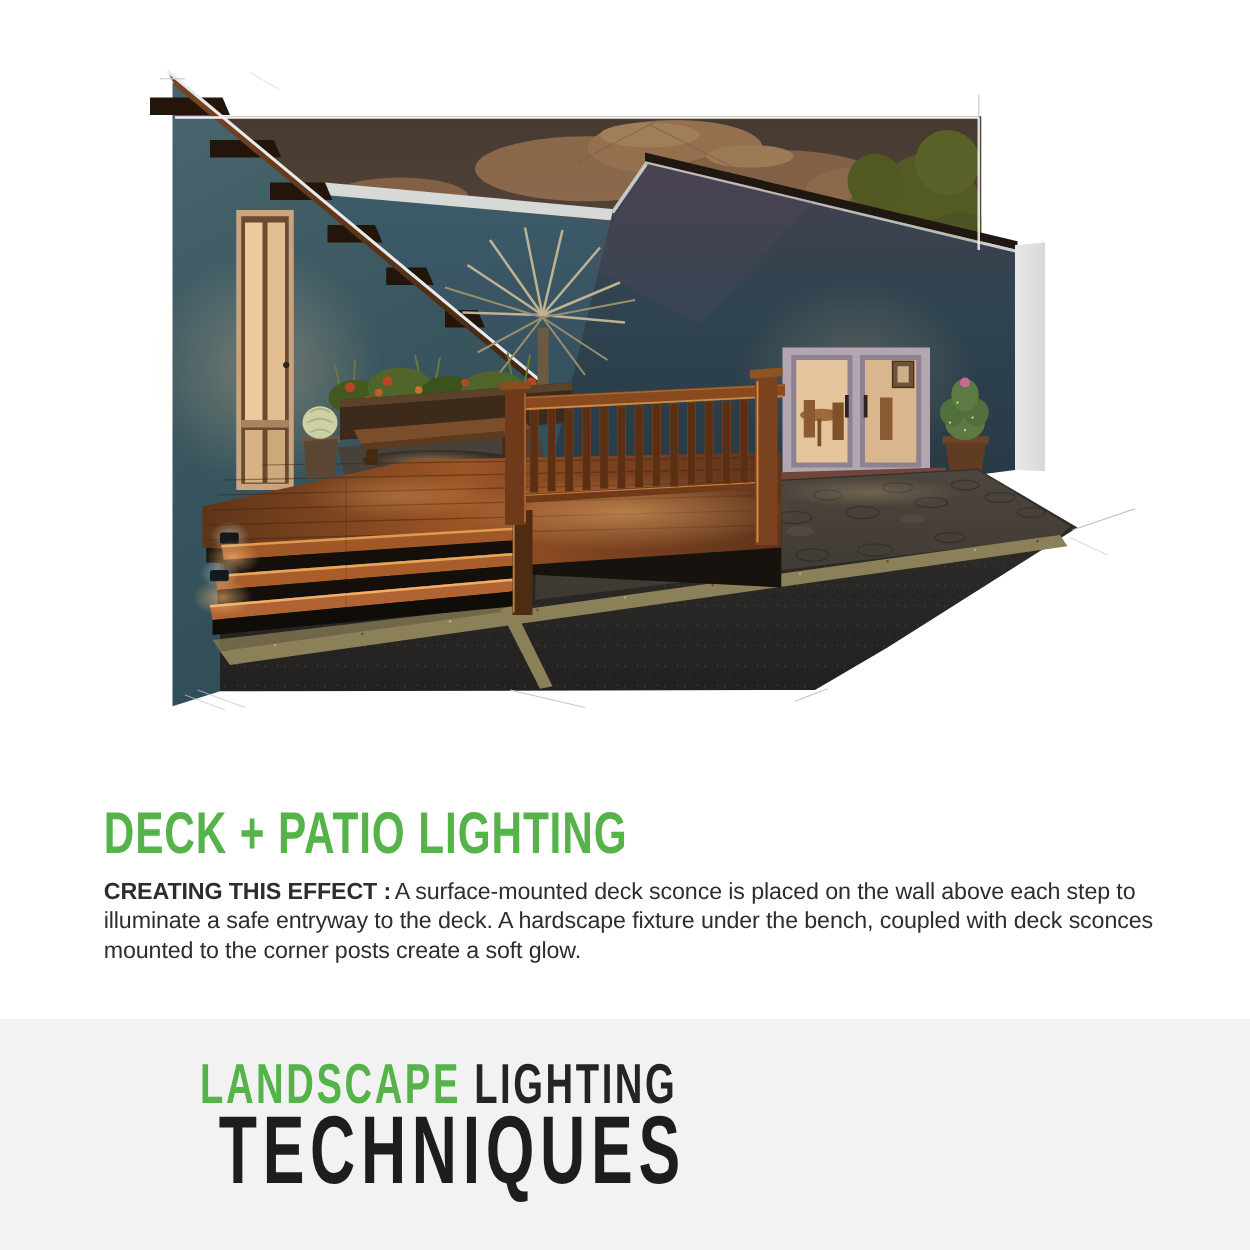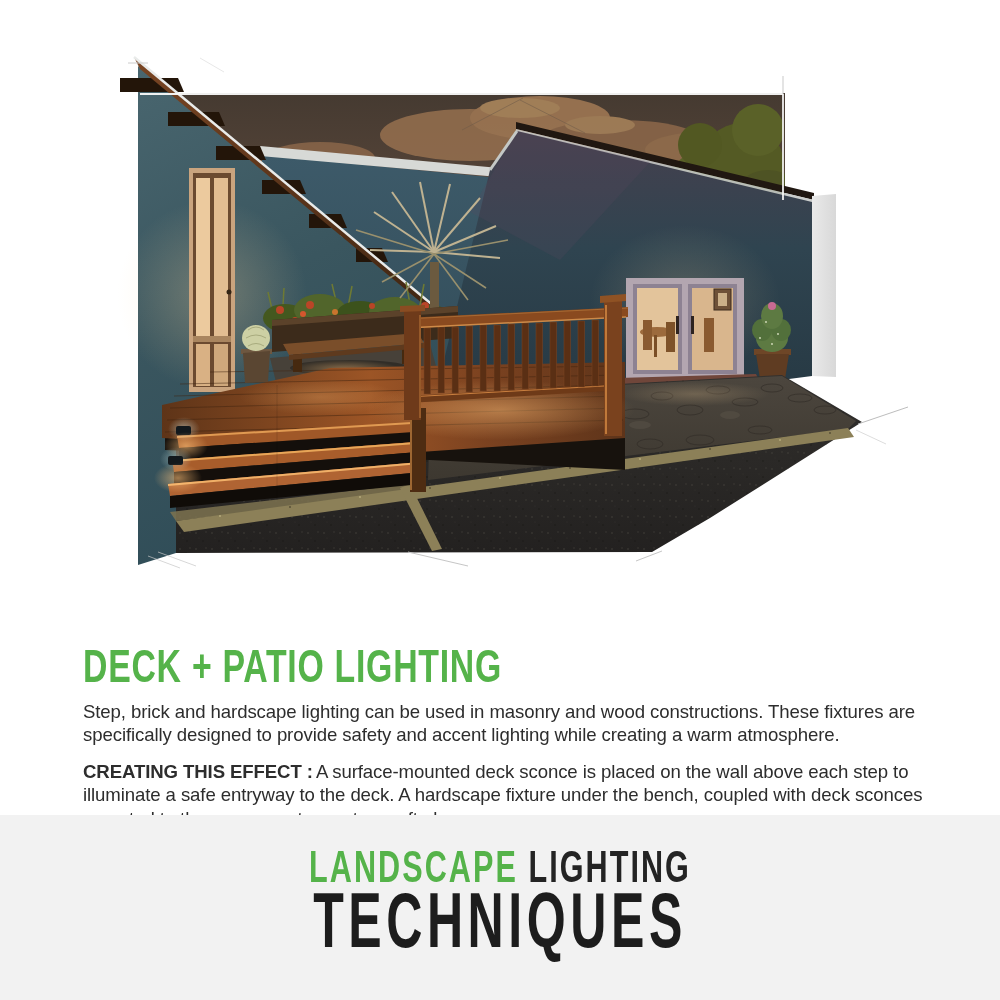--- a/index.html
+++ b/index.html
@@ -7,21 +7,21 @@
        font-family:"Liberation Sans",sans-serif;overflow:hidden;}
   .hero{position:absolute;left:0;top:0;width:1000px;height:580px;}
   .article{position:absolute;left:83px;top:644px;width:874px;color:#2d2d2d;}
   .heading{margin:0;font-size:47px;font-weight:700;color:#55b34a;
            transform:scaleX(.72);transform-origin:0 0;white-space:nowrap;
            letter-spacing:1px;line-height:44px;}
   .body-par{font-size:18.6px;line-height:23.4px;margin:0;letter-spacing:-.1px;}
   .intro{margin-top:12px;}
   .effect{margin-top:13px;}
   .effect strong{font-weight:700;margin-right:3px;}
-  .footer{position:absolute;left:0;top:815px;width:1000px;height:185px;background:#f2f2f2;text-align:center;}
+  .footer{position:absolute;left:0;top:815px;width:1000px;height:185px;background:#f2f2f2;}
   .brand-line{margin:0;padding-top:31px;font-size:45px;font-weight:700;letter-spacing:3px;
               color:#242424;transform:scaleX(.68);transform-origin:50% 0;
               white-space:nowrap;line-height:42px;}
   .brand-line .accent{color:#55b34a;}
   .brand-main{margin:0;font-size:77px;font-weight:700;letter-spacing:7px;color:#1d1d1d;
               transform:scaleX(.65);transform-origin:50% 0;white-space:nowrap;line-height:64px;}
 </style>
 </head>
 <body>
 
@@ -399,20 +399,19 @@
     <line x1="636" y1="561" x2="662" y2="551" stroke="#c6c6c6"></line>
     <line x1="148" y1="556" x2="180" y2="568" stroke="#c6c6c6" opacity=".7"></line>
     <line x1="158" y1="552" x2="196" y2="566" stroke="#c6c6c6" opacity=".7"></line>
     <line x1="277" y1="385" x2="277" y2="500" stroke="#000" opacity=".12"></line>
   </g>
 </svg>
 </div>
 
 <section class="article">
   <h1 class="heading">DECK + PATIO LIGHTING</h1>
-  <p class="body-par intro">Step, brick and hardscape lighting can be used in masonry and wood constructions. These fixtures are specifically designed to provide safety and accent lighting while creating a warm atmosphere.</p>
   <p class="body-par effect"><strong>CREATING THIS EFFECT :</strong><span>A surface-mounted deck sconce is placed on the wall above each step to illuminate a safe entryway to the deck. A hardscape fixture under the bench, coupled with deck sconces mounted to the corner posts create a soft glow.</span></p>
 </section>
 
 <footer class="footer">
   <div class="brand-line"><span class="accent">LANDSCAPE</span> <span>LIGHTING</span></div>
   <div class="brand-main">TECHNIQUES</div>
 </footer>
 
 </body></html>

